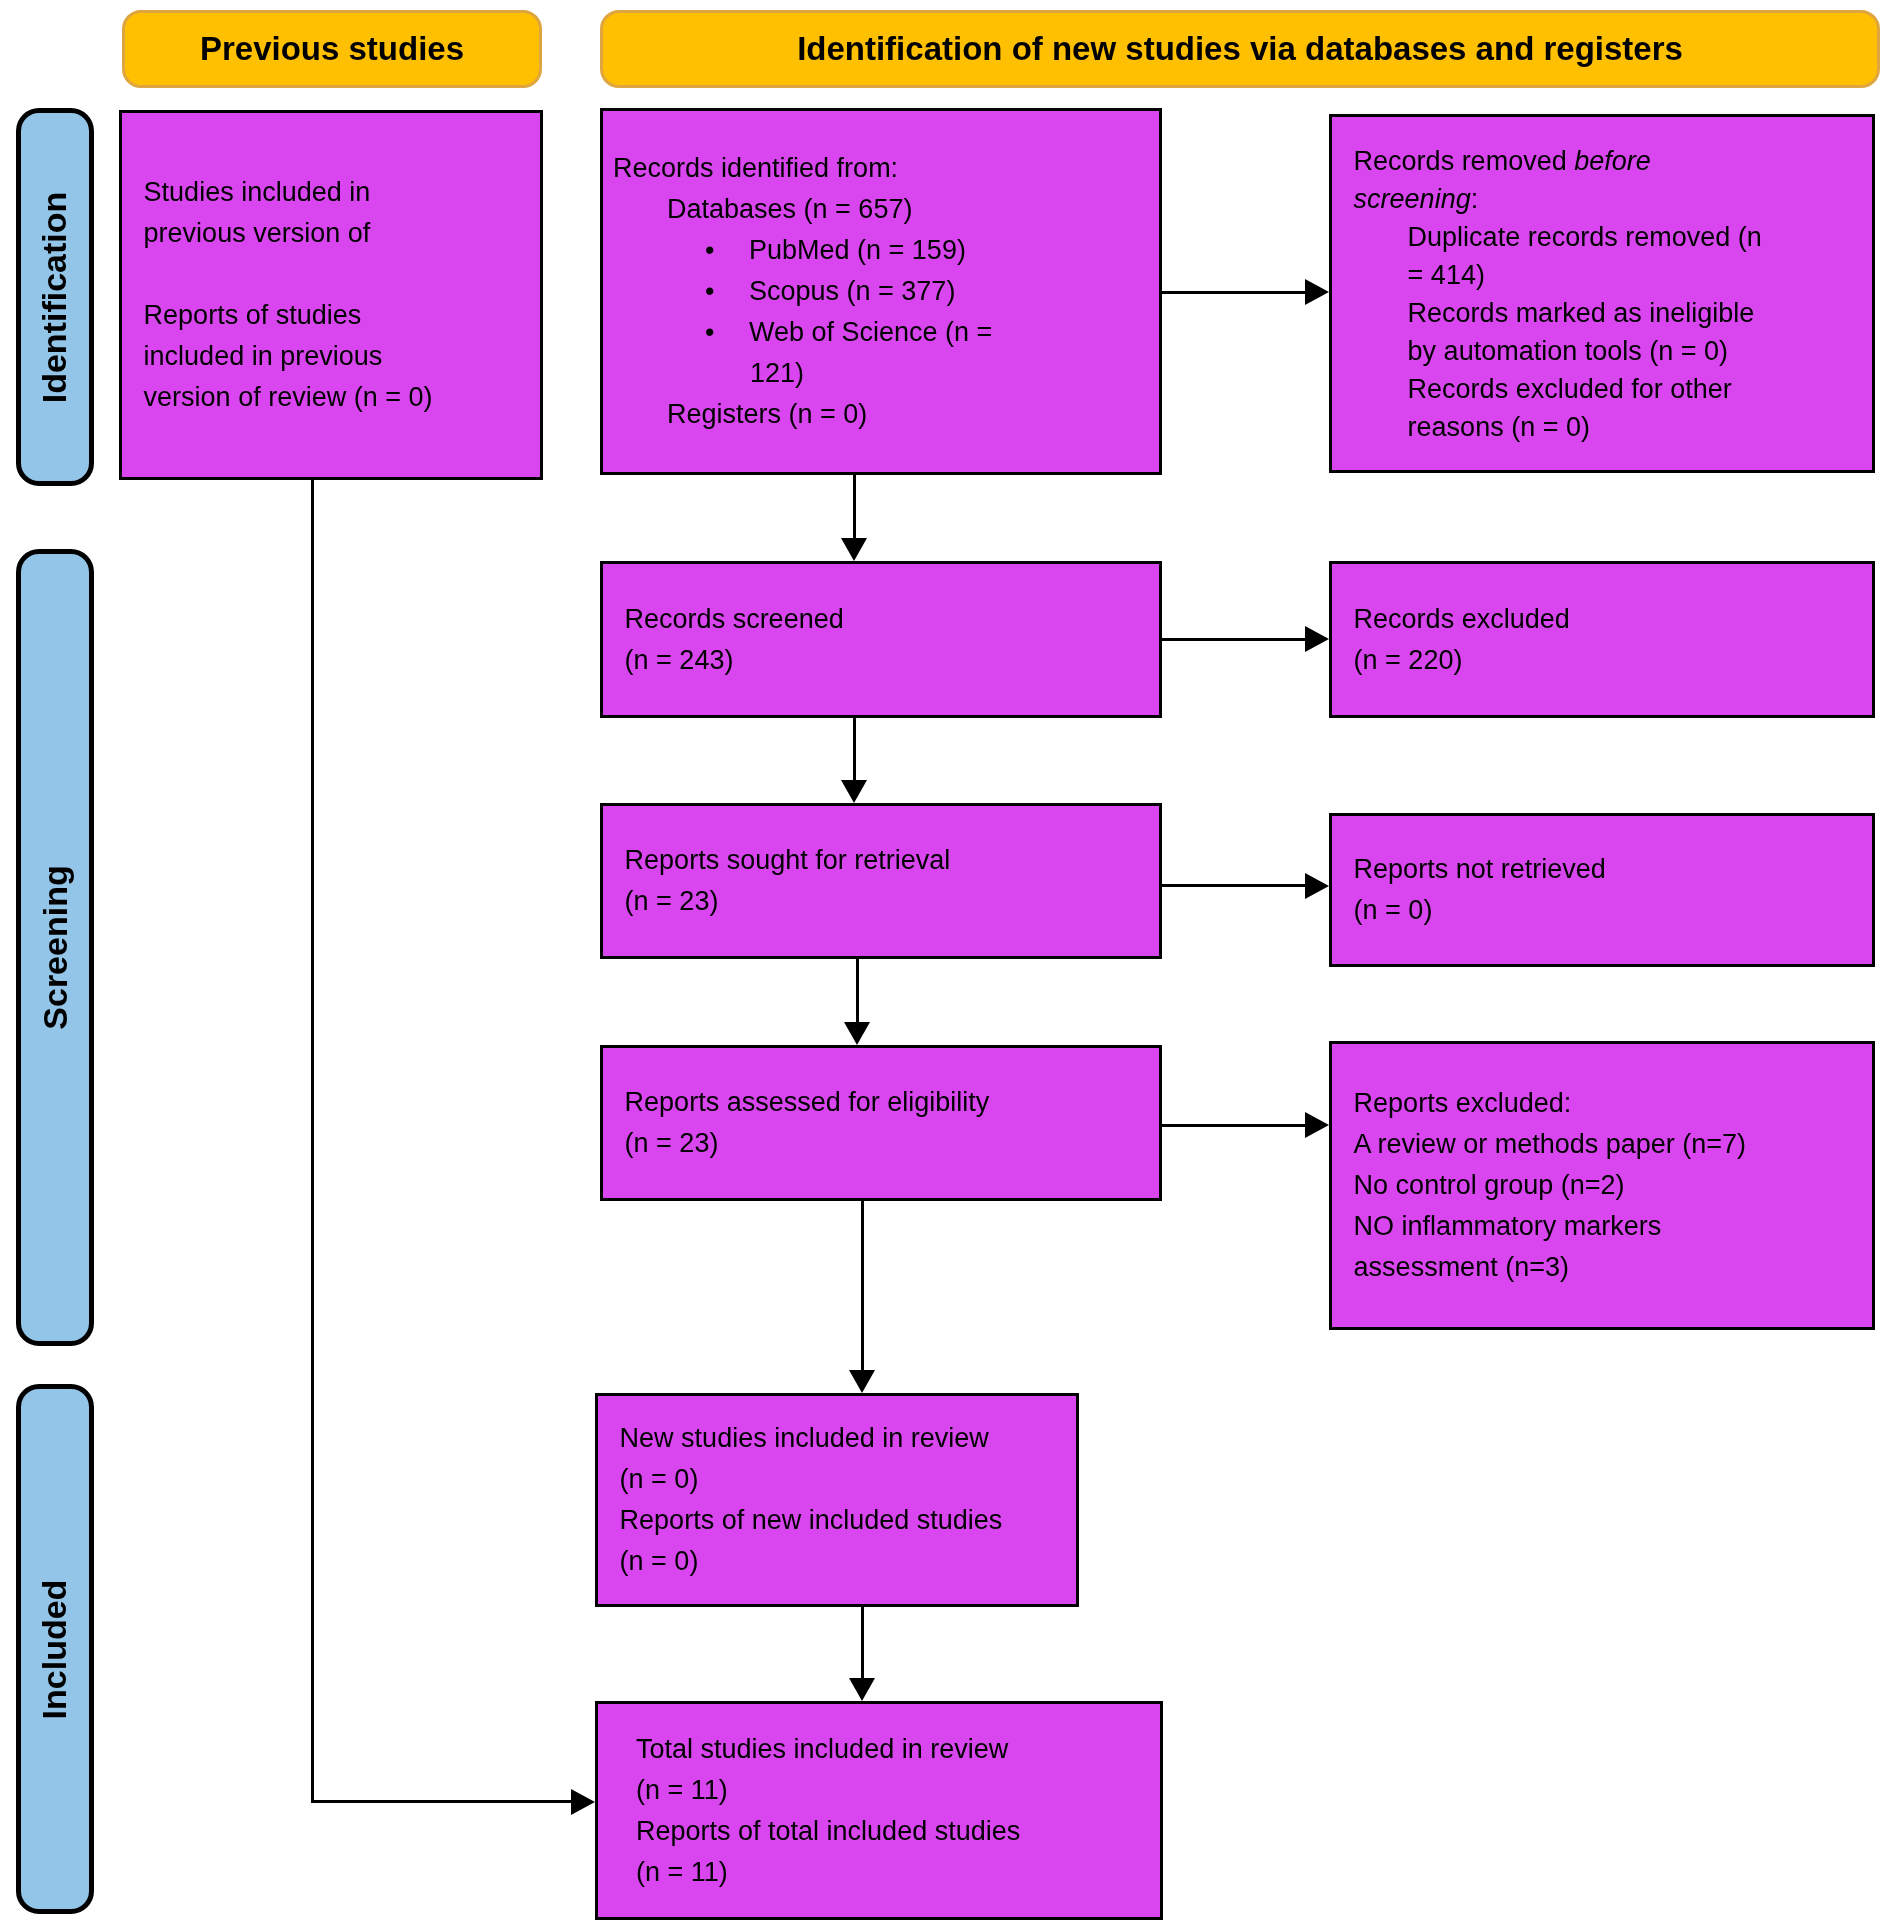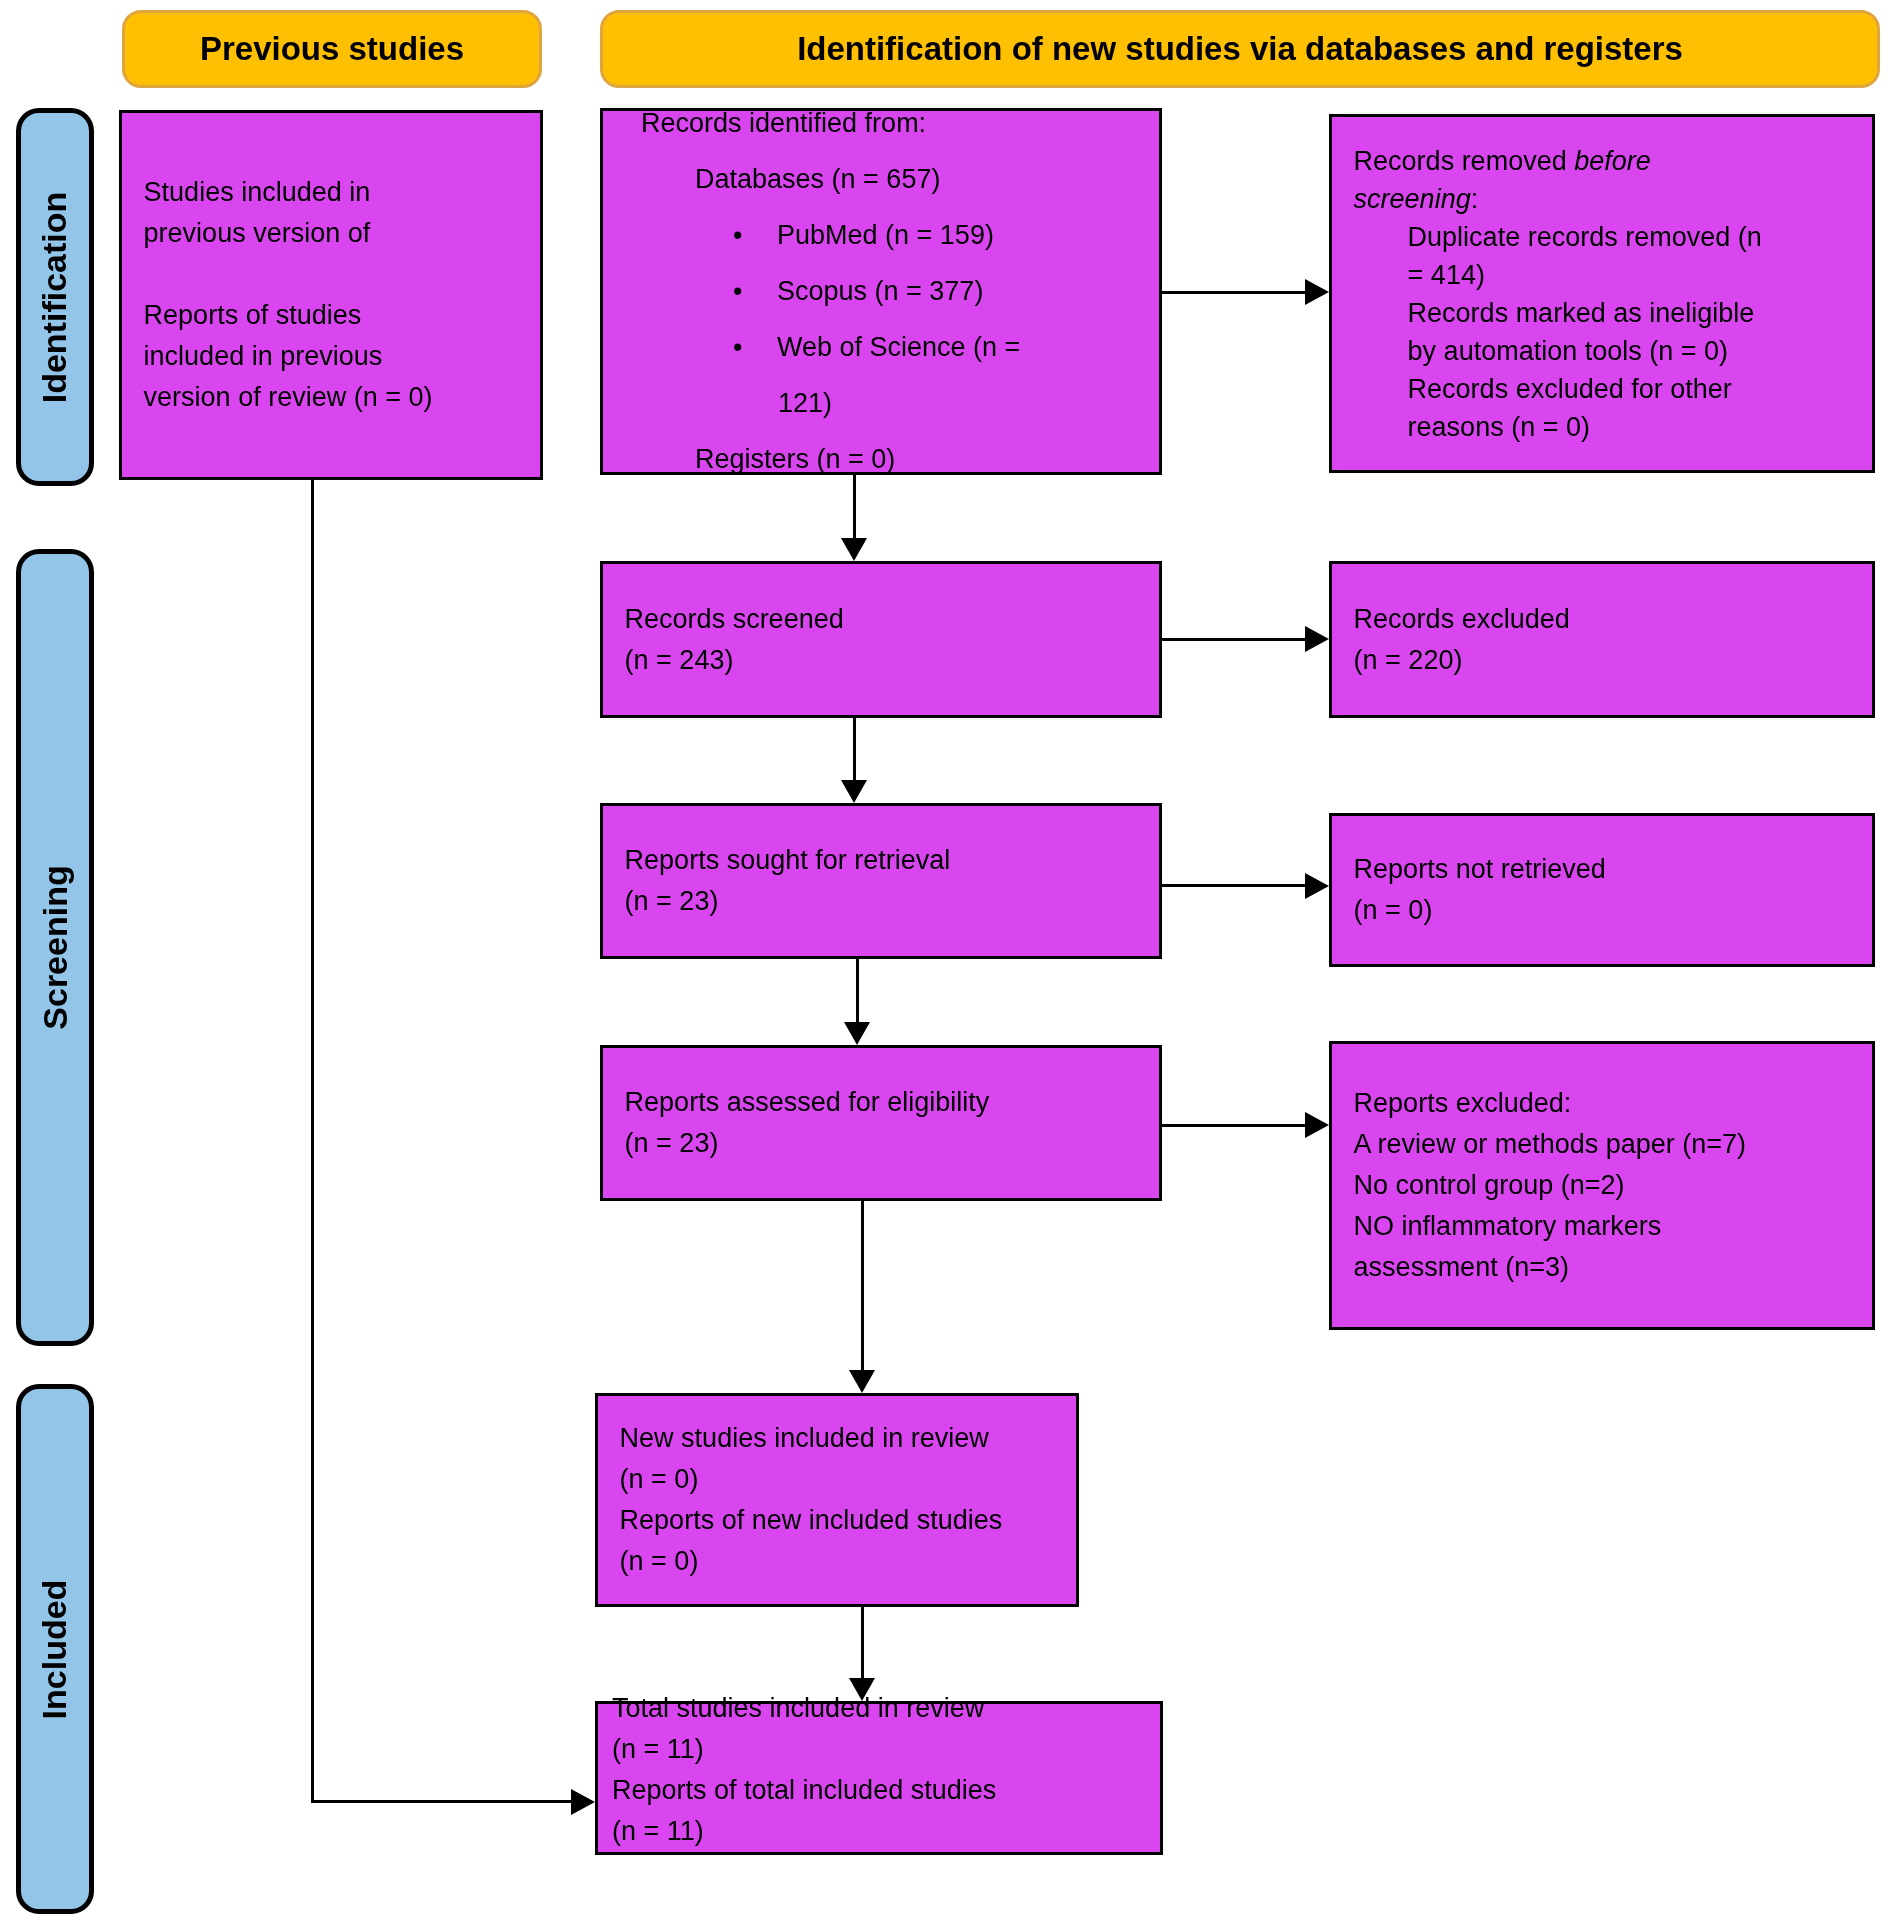--- a/index.html
+++ b/index.html
@@ -60,21 +60,21 @@
 
   <div class="bx center" style="left:119px;top:110px;width:424px;height:370px;padding:0 21.6px;">
     <div class="line">Studies included in</div>
     <div class="line">previous version of</div>
     <div class="spacer"></div>
     <div class="line">Reports of studies</div>
     <div class="line">included in previous</div>
     <div class="line">version of review (n = 0)</div>
   </div>
 
-  <div class="bx center" style="left:600px;top:108px;width:562px;height:367px;padding:0 38px;gap:15px;">
+  <div class="bx center" style="left:600px;top:108px;width:562px;height:367px;padding:0 10px;">
     <div class="line">Records identified from:</div>
     <div class="line i1">Databases (n = 657)</div>
     <div class="line bl">
       <span class="dot">•</span>
       <span>PubMed (n = 159)</span>
     </div>
     <div class="line bl">
       <span class="dot">•</span>
       <span>Scopus (n = 377)</span>
     </div>
@@ -130,21 +130,21 @@
     <div class="line">assessment (n=3)</div>
   </div>
 
   <div class="bx center" style="left:595px;top:1393px;width:484px;height:214px;padding:0 21.6px;">
     <div class="line">New studies included in review</div>
     <div class="line">(n = 0)</div>
     <div class="line">Reports of new included studies</div>
     <div class="line">(n = 0)</div>
   </div>
 
-  <div class="bx center" style="left:595px;top:1701px;width:568px;height:154px;padding:0 14px;justify-content:flex-end;">
+  <div class="bx center" style="left:595px;top:1701px;width:568px;height:219px;padding:0 38px;">
     <div class="line">Total studies included in review</div>
     <div class="line">(n = 11)</div>
     <div class="line">Reports of total included studies</div>
     <div class="line">(n = 11)</div>
   </div>
 
   <div>
     <div class="hline" style="left:1162px;top:291px;width:144px;height:3.2px;"></div>
     <div class="ah-right" style="left:1305px;top:279px;"></div>
   </div>

